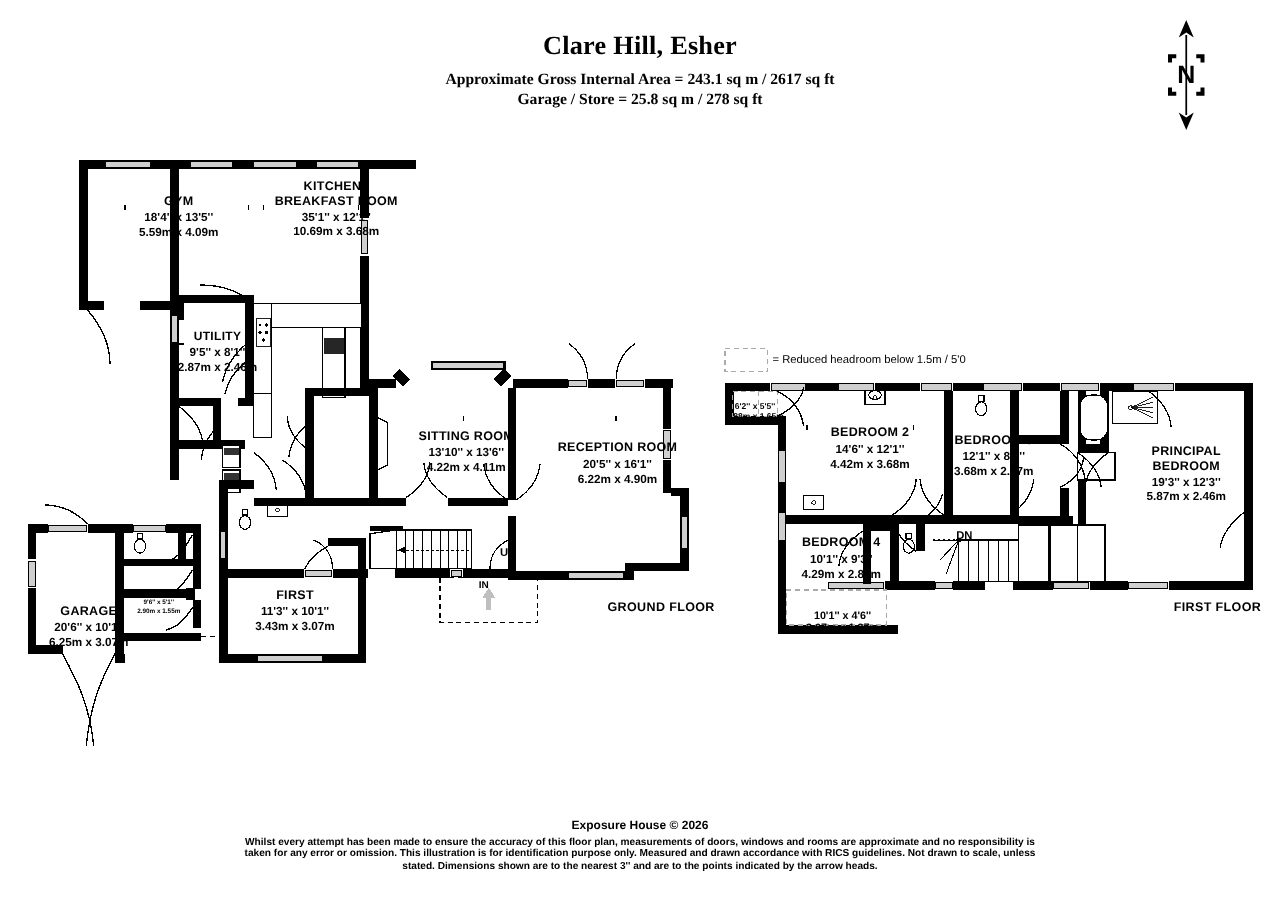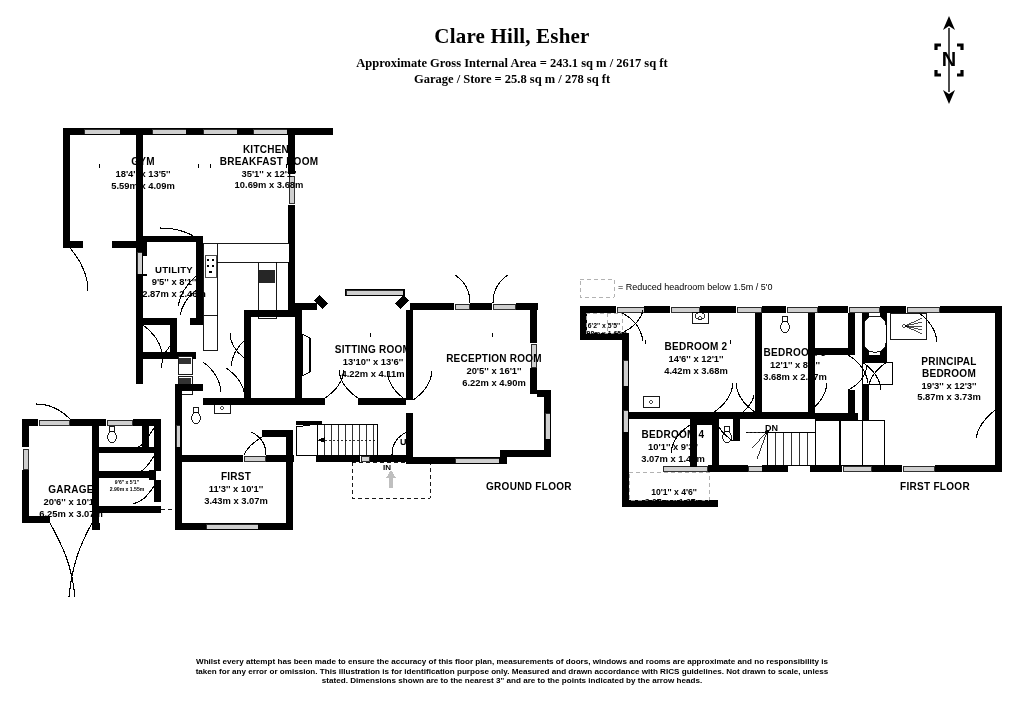--- a/index.html
+++ b/index.html
@@ -602,35 +602,36 @@
 
   <div class="lbl big" style="left:795px;top:347px;">
     <div class="nm">BEDROOM 3</div>
     <div class="dim">12'1'' x 8'9''</div>
     <div class="dim">3.68m x 2.67m</div>
   </div>
 
   <div class="lbl big" style="left:673px;top:429px;">
     <div class="nm">BEDROOM 4</div>
     <div class="dim">10'1'' x 9'3''</div>
-    <div class="dim">3.07m x 1.49m</div>
+    <div class="dim">4.29m x 2.82m</div>
   </div>
 
   <div class="lbl big" style="left:949px;top:356px;">
     <div class="nm">PRINCIPAL</div>
     <div class="nm">BEDROOM</div>
     <div class="dim">19'3'' x 12'3''</div>
-    <div class="dim">5.87m x 3.73m</div>
+    <div class="dim">5.87m x 2.46m</div>
   </div>
 
   <div class="lbl mid" style="left:674px;top:487px;">
     <div class="dim">10'1'' x 4'6''</div>
     <div class="dim">3.07m x 1.37m</div>
   </div>
 
   <div class="dirtxt" style="left:765px;top:423px;">DN</div>
-  <div class="floortag" style="left:900px;top:481px;">FIRST FLOOR</div>
+  <div class="floortag" style="left:939px;top:481px;">FIRST FLOOR</div>
 
   <div class="footer">
+    <div class="f1">Exposure House © 2026</div>
     <div class="disc">Whilst every attempt has been made to ensure the accuracy of this floor plan, measurements of doors, windows and rooms are approximate and no responsibility is taken for any error or omission. This illustration is for identification purpose only. Measured and drawn accordance with RICS guidelines. Not drawn to scale, unless stated. Dimensions shown are to the nearest 3'' and are to the points indicated by the arrow heads.</div>
   </div>
 
 </div>
 
 </body></html>

